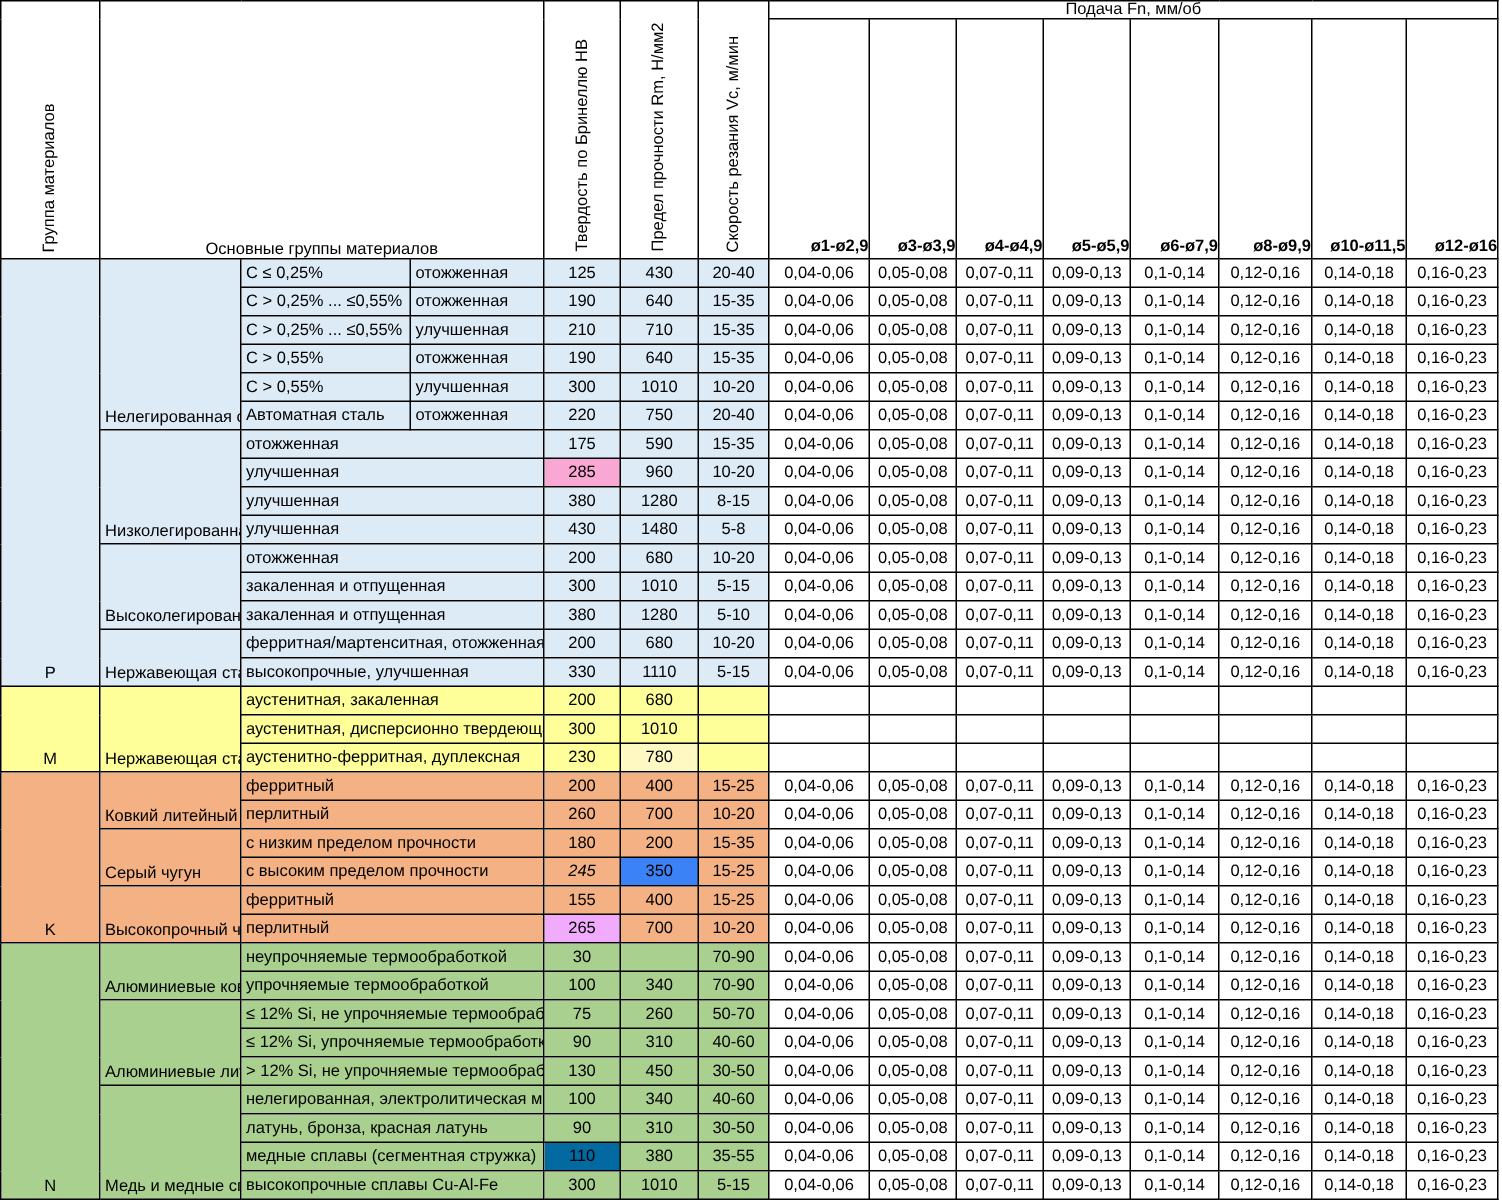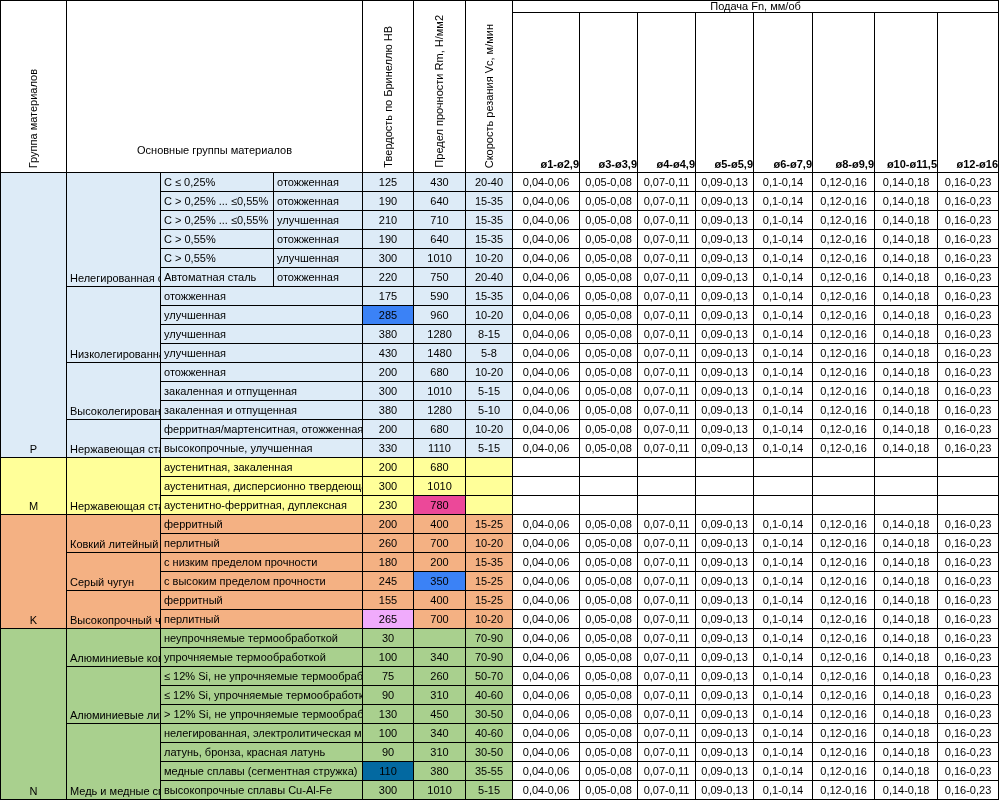--- a/index.html
+++ b/index.html
@@ -27,21 +27,21 @@
   th.vhead .vert {
     writing-mode: vertical-rl;
     transform: rotate(180deg);
     white-space: nowrap;
     margin: 0 auto 4px auto;
     line-height: 13px;
   }
   th.bhead {
     vertical-align: bottom;
     text-align: center;
-    padding-bottom: 16px;
+    padding-bottom: 0;
     background: #fff;
   }
   th.feedtitle {
     text-align: center;
     vertical-align: middle;
     line-height: 11px;
     background: #fff;
   }
   th.dia {
     vertical-align: bottom;
@@ -213,21 +213,21 @@
         <td class="num feed">0,05-0,08</td>
         <td class="num feed">0,07-0,11</td>
         <td class="num feed">0,09-0,13</td>
         <td class="num feed">0,1-0,14</td>
         <td class="num feed">0,12-0,16</td>
         <td class="num feed">0,14-0,18</td>
         <td class="num feed">0,16-0,23</td>
       </tr>
       <tr>
         <td class="desc" colspan="2" style="background: rgb(221, 235, 247);">улучшенная</td>
-        <td class="num" style="background: #3b82f6;">285</td>
+        <td class="num" style="background: #f9a8d4;">285</td>
         <td class="num" style="background: rgb(221, 235, 247);">960</td>
         <td class="num" style="background: rgb(221, 235, 247);">10-20</td>
         <td class="num feed">0,04-0,06</td>
         <td class="num feed">0,05-0,08</td>
         <td class="num feed">0,07-0,11</td>
         <td class="num feed">0,09-0,13</td>
         <td class="num feed">0,1-0,14</td>
         <td class="num feed">0,12-0,16</td>
         <td class="num feed">0,14-0,18</td>
         <td class="num feed">0,16-0,23</td>
@@ -358,21 +358,21 @@
         <td class="num feed"></td>
         <td class="num feed"></td>
         <td class="num feed"></td>
         <td class="num feed"></td>
         <td class="num feed"></td>
         <td class="num feed"></td>
       </tr>
       <tr>
         <td class="desc" colspan="2" style="background: rgb(255, 255, 153);">аустенитно-ферритная, дуплексная</td>
         <td class="num" style="background: rgb(255, 255, 153);">230</td>
-        <td class="num" style="background: #ec4899;">780</td>
+        <td class="num" style="background: #fef9c3;">780</td>
         <td class="num" style="background: rgb(255, 255, 153);"></td>
         <td class="num feed"></td>
         <td class="num feed"></td>
         <td class="num feed"></td>
         <td class="num feed"></td>
         <td class="num feed"></td>
         <td class="num feed"></td>
         <td class="num feed"></td>
         <td class="num feed"></td>
       </tr>
@@ -416,21 +416,21 @@
         <td class="num feed">0,05-0,08</td>
         <td class="num feed">0,07-0,11</td>
         <td class="num feed">0,09-0,13</td>
         <td class="num feed">0,1-0,14</td>
         <td class="num feed">0,12-0,16</td>
         <td class="num feed">0,14-0,18</td>
         <td class="num feed">0,16-0,23</td>
       </tr>
       <tr>
         <td class="desc" colspan="2" style="background: rgb(244, 177, 131);">с высоким пределом прочности</td>
-        <td class="num" style="background: rgb(244, 177, 131);">245</td>
+        <td class="num" style="background: rgb(244, 177, 131); font-style: italic;">245</td>
         <td class="num" style="background: #3b82f6;">350</td>
         <td class="num" style="background: rgb(244, 177, 131);">15-25</td>
         <td class="num feed">0,04-0,06</td>
         <td class="num feed">0,05-0,08</td>
         <td class="num feed">0,07-0,11</td>
         <td class="num feed">0,09-0,13</td>
         <td class="num feed">0,1-0,14</td>
         <td class="num feed">0,12-0,16</td>
         <td class="num feed">0,14-0,18</td>
         <td class="num feed">0,16-0,23</td>

